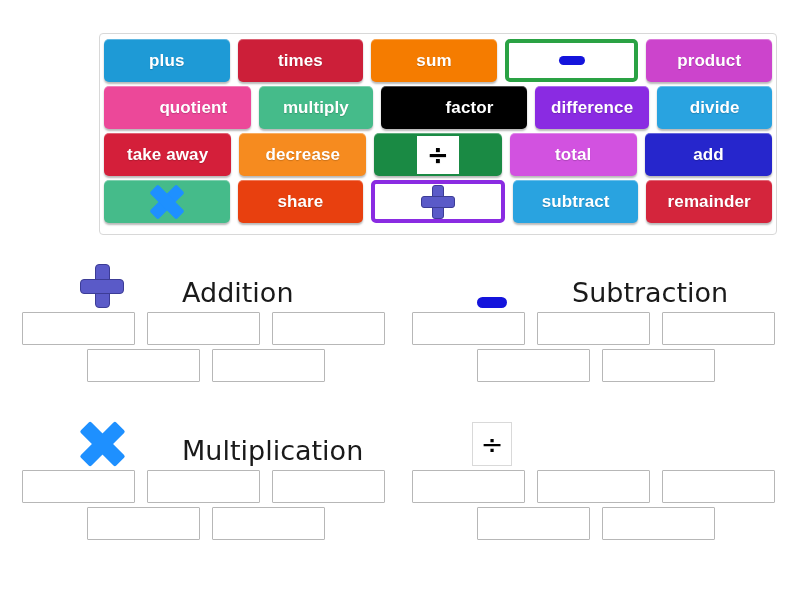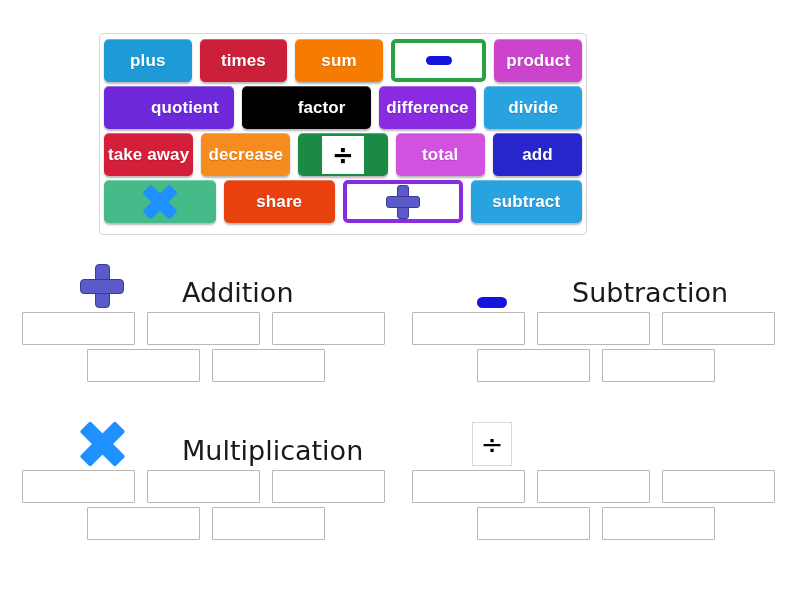--- a/index.html
+++ b/index.html
@@ -13,21 +13,21 @@
     font-family: "Liberation Sans", sans-serif;
     overflow: hidden;
     position: relative;
   }
 
   
   #word-bank {
     position: absolute;
     left: 99px;
     top: 33px;
-    width: 488px;
+    width: 678px;
     height: 202px;
     border: 1px solid #d8d8d8;
     border-radius: 4px;
     background: #ffffff;
     box-sizing: border-box;
     padding: 5px 4px;
   }
   .bank-row {
     display: flex;
     gap: 8px;
@@ -227,22 +227,25 @@
         <span>sum</span>
       </div>
       <div class="tile sym" style="background: rgb(255, 255, 255); border: 4px solid rgb(42, 162, 68);">
         <div class="glyph-minus"></div>
       </div>
       <div class="tile" style="background: rgb(204, 68, 204);">
         <span>product</span>
       </div>
     </div>
     <div class="bank-row">
-      <div class="tile" style="background: #6d28d9; padding-left: 32px;">
+      <div class="tile" style="background: #ec4899; padding-left: 32px;">
         <span>quotient</span>
+      </div>
+      <div class="tile" style="background: rgb(69, 187, 138);">
+        <span>multiply</span>
       </div>
       <div class="tile" style="background: #000000; padding-left: 31px;">
         <span>factor</span>
       </div>
       <div class="tile" style="background: rgb(138, 43, 226);">
         <span>difference</span>
       </div>
       <div class="tile" style="background: rgb(41, 163, 224);">
         <span>divide</span>
       </div>
@@ -272,20 +275,23 @@
       </div>
       <div class="tile" style="background: rgb(232, 64, 15); align-items: center;">
         <span>share</span>
       </div>
       <div class="tile sym" style="background: rgb(255, 255, 255); border: 4px solid rgb(138, 43, 226);">
         <div class="glyph-plus"></div>
       </div>
       <div class="tile" style="background: rgb(41, 163, 224);">
         <span>subtract</span>
       </div>
+      <div class="tile" style="background: rgb(212, 37, 60);">
+        <span>remainder</span>
+      </div>
     </div>
   </div>
 
 <div class="category" id="cat-addition">
   <div class="cat-header">
     <div class="cat-icon">
         <div class="icon-plus"></div>
       </div>
     <div class="cat-title">Addition</div>
   </div>

